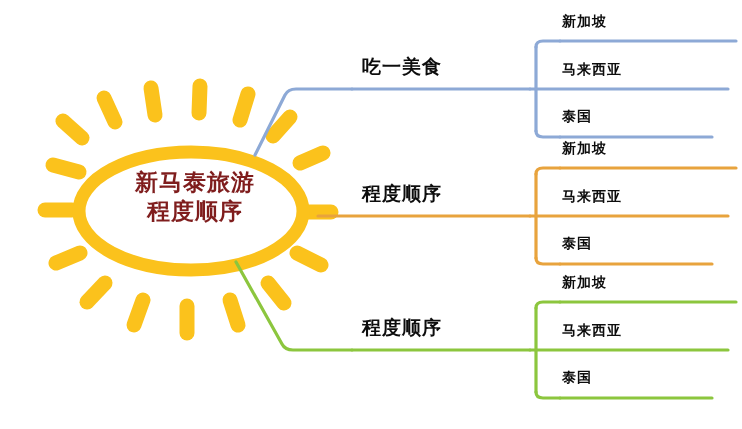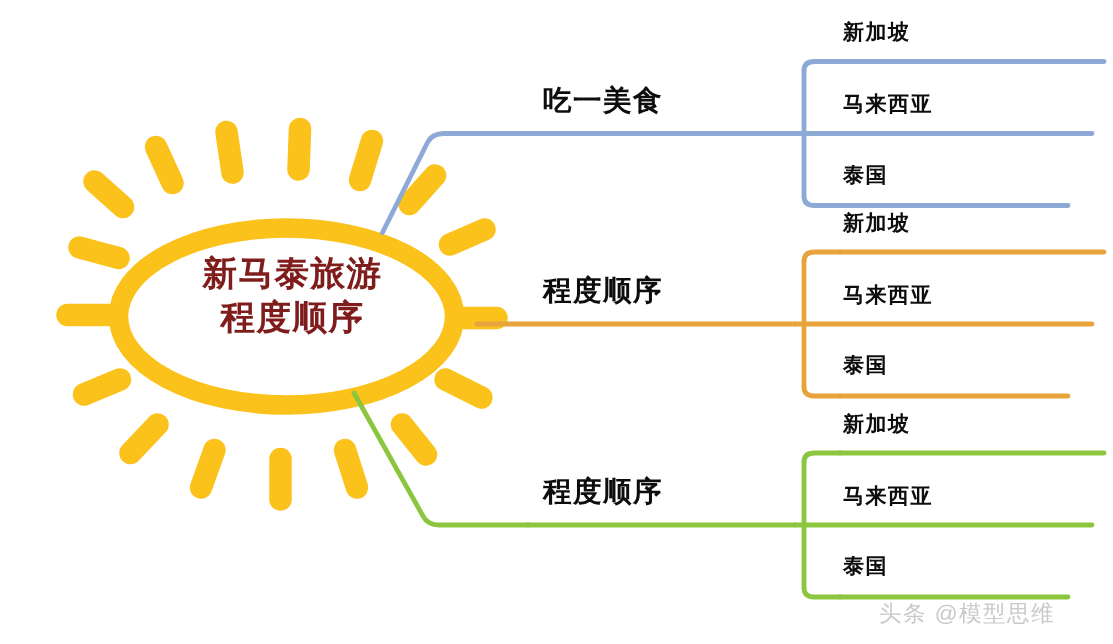--- a/index.html
+++ b/index.html
@@ -162,16 +162,15 @@
     <div class="lbl branch-label" style="left:362px; top:181px;">程度顺序</div>
     <div class="lbl leaf-label" style="left:562px; top:140px;">新加坡</div>
     <div class="lbl leaf-label" style="left:562px; top:188px;">马来西亚</div>
     <div class="lbl leaf-label" style="left:562px; top:235px;">泰国</div>
 
     <div class="lbl branch-label" style="left:362px; top:315px;">程度顺序</div>
     <div class="lbl leaf-label" style="left:562px; top:274px;">新加坡</div>
     <div class="lbl leaf-label" style="left:562px; top:322px;">马来西亚</div>
     <div class="lbl leaf-label" style="left:562px; top:369px;">泰国</div>
 
-    <div class="watermark">头条 @模型思维</div>
   </div>
 
 </div>
 
 </body></html>

